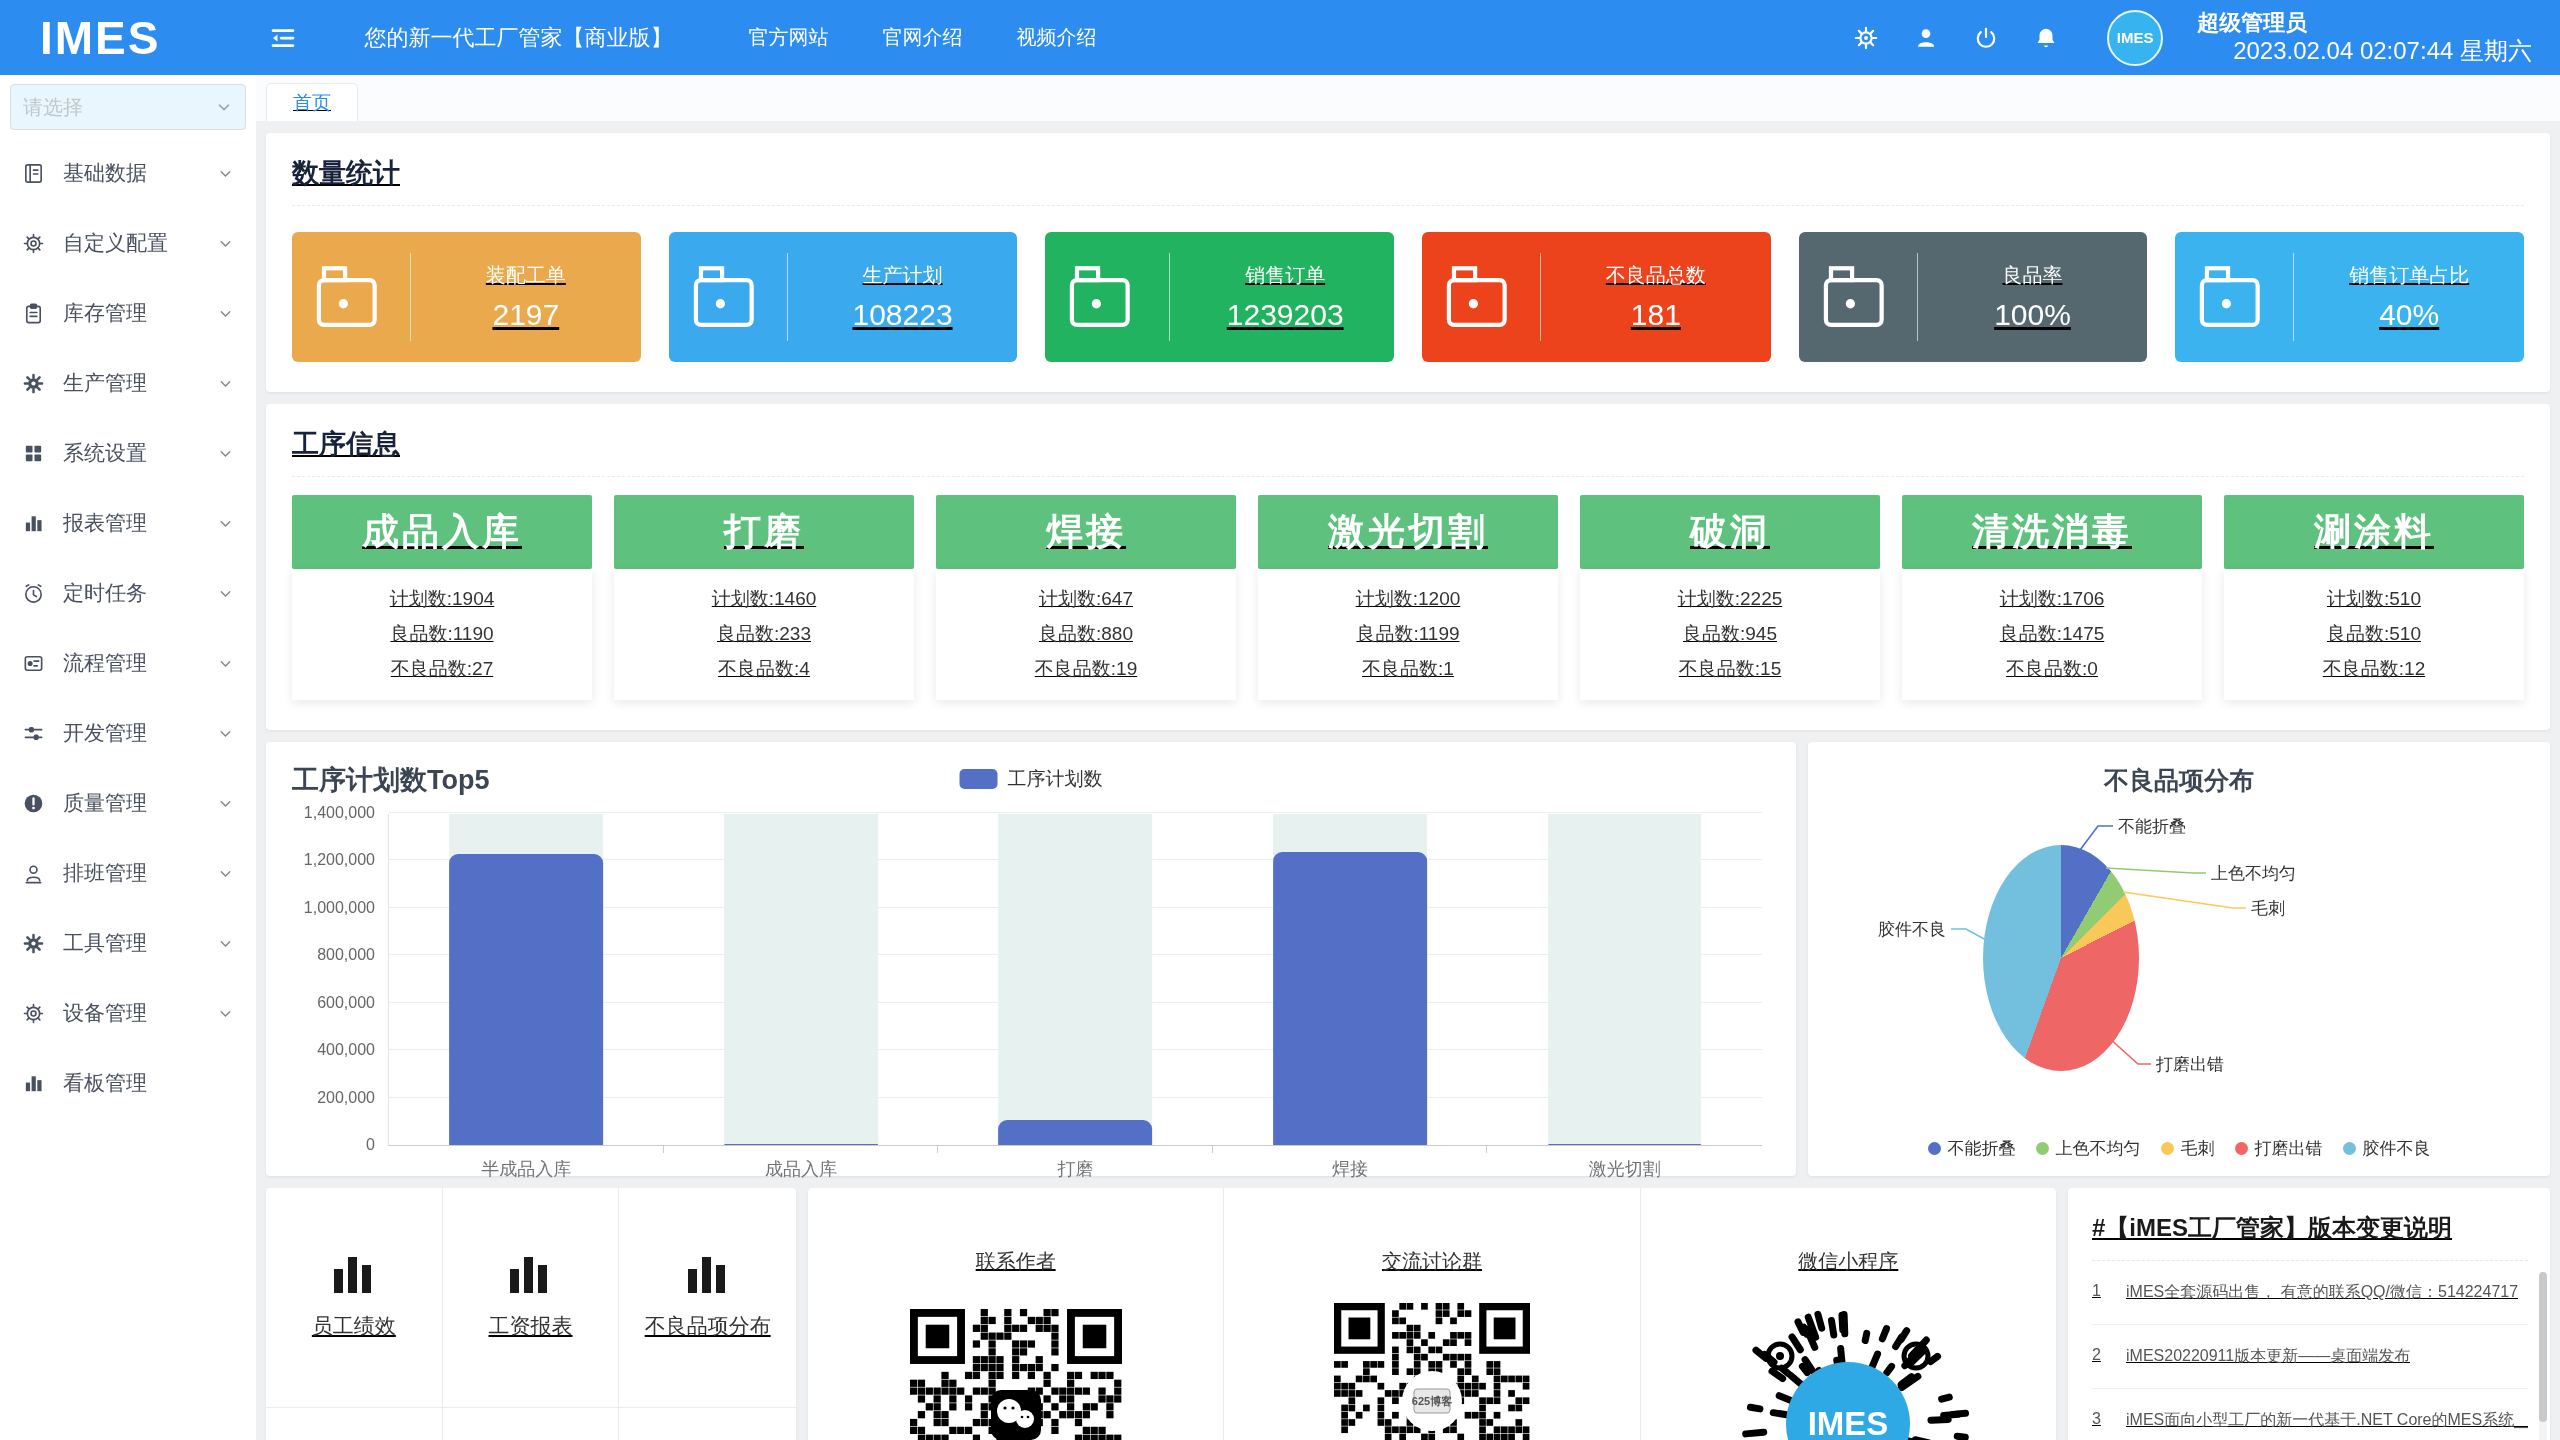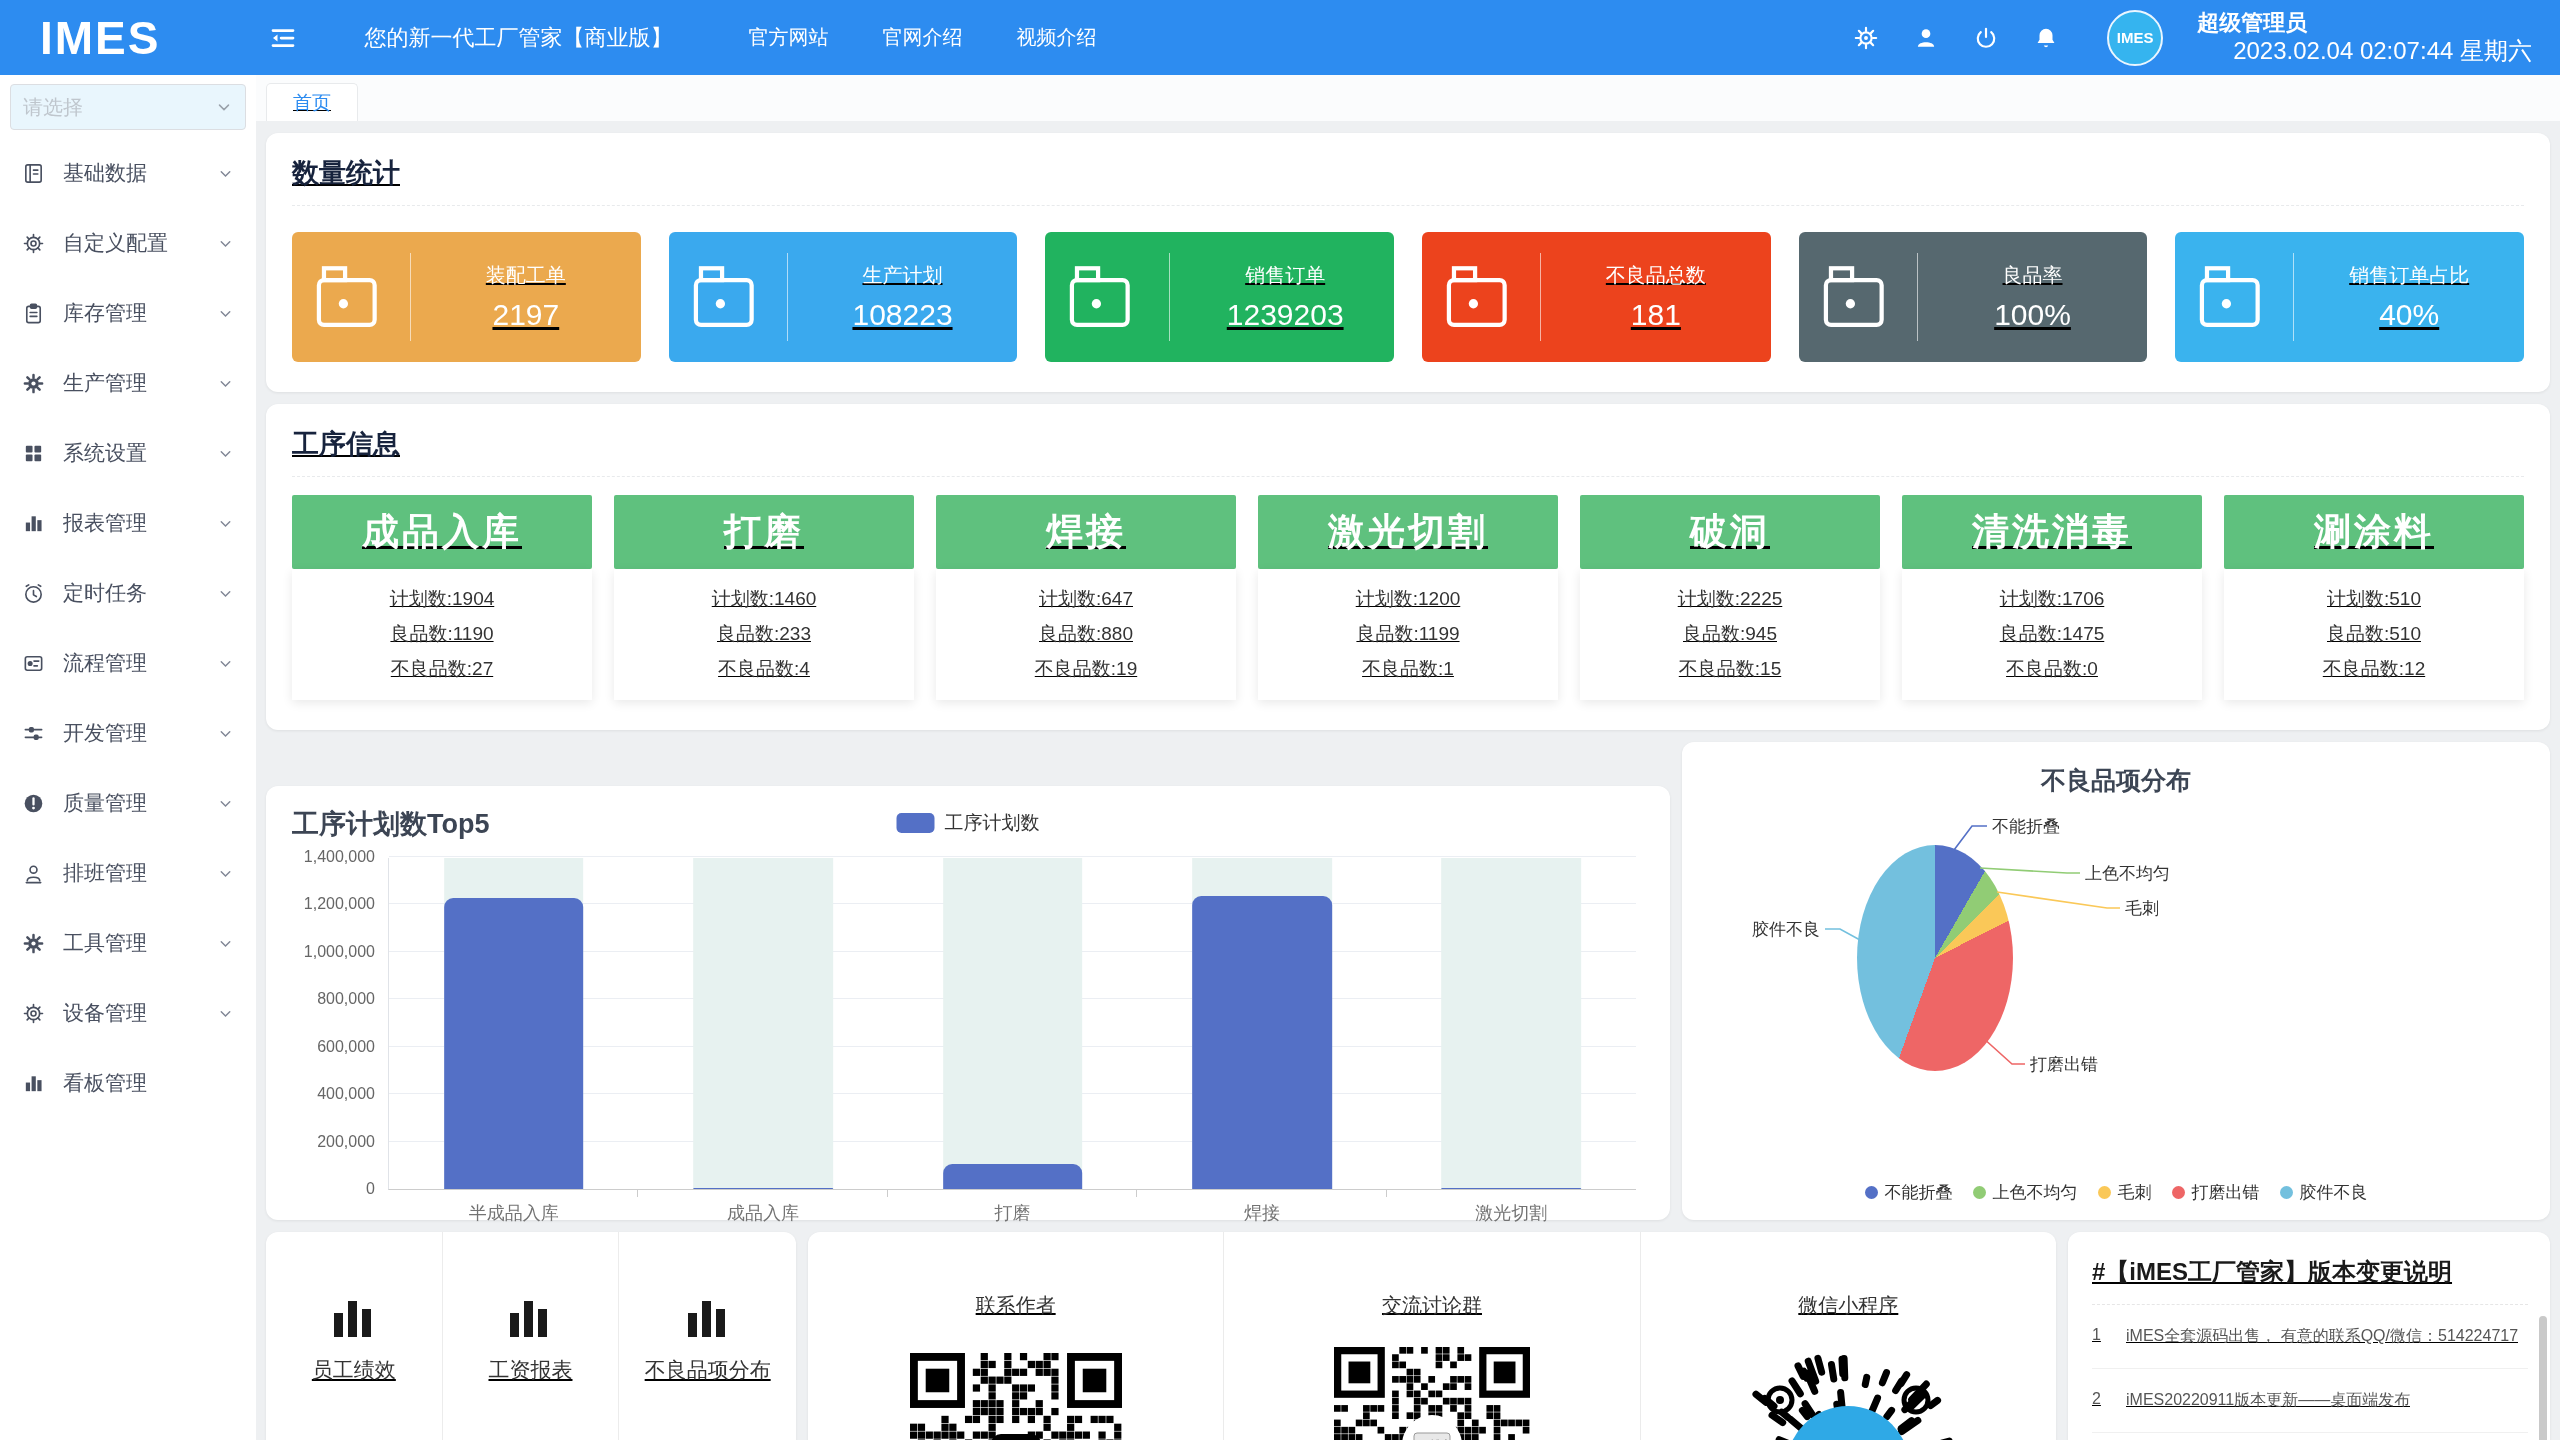--- a/index.html
+++ b/index.html
@@ -32,21 +32,21 @@
   .menu { padding-top:6px; }
   .menu-item { height:70px; display:flex; align-items:center; padding:0 22px; gap:18px; color:#495060; font-size:21px; cursor:pointer; }
   .mi-chev { margin-left:auto; color:#808695; }
 
   
   .main { flex:1; display:flex; flex-direction:column; min-width:0;text-decoration:underline; }
   .tabstrip { height:46px; background:#fbfcfd; display:flex; align-items:flex-end; padding-left:10px; }
   .tab { height:38px; padding:0 26px; background:#fff; border:1px solid #e8eaec; border-bottom:none;
     border-radius:5px 5px 0 0; color:#2d8cf0; font-size:19px; display:flex; align-items:center; cursor:pointer; }
   .content { flex:1; padding:12px 10px 0 10px; overflow:hidden; }
-  .card { background:#fff; border-radius:12px; box-shadow:0 1px 3px rgba(0,0,0,.07); }
+  .card { background:#fff; border-radius:4px; box-shadow:0 1px 3px rgba(0,0,0,.07); }
 
   .section-title { font-size:27px; font-weight:600; color:#17233d; }
   .dash-divider { border-top:1px dashed #e8eaec; margin-top:14px; }
 
   
   .stats-card { padding:22px 26px 30px 26px; margin-bottom:12px; }
   .stats-row { display:flex; gap:28px; margin-top:26px; }
   .stat-card { flex:1; height:130px; border-radius:6px; color:#fff; display:flex; align-items:center; cursor:pointer; }
   .stat-icon { width:118px; display:flex; justify-content:center; }
   .stat-sep { width:1px; height:88px; background:rgba(255,255,255,.6); }
@@ -58,21 +58,21 @@
   .process-card { padding:22px 26px 30px 26px; margin-bottom:12px; }
   .process-row { display:flex; gap:22px; margin-top:18px; }
   .proc-card { flex:1; }
   .proc-head { height:74px; color:#fff; font-size:37px; font-weight:900; letter-spacing:3px;
     display:flex; align-items:center; justify-content:center; border-radius:2px; }
   .proc-body { background:#fff; box-shadow:0 3px 10px rgba(0,0,0,.09); padding:12px 0 14px 0;
     text-align:center; font-size:19px; color:#333; line-height:35px; }
 
   
   .charts-row { display:flex; gap:12px; margin-bottom:12px; }
-  .bar-card { width:1404px; height:434px; position:relative; flex-shrink:0;margin-top:44px; }
+  .bar-card { width:1530px; height:434px; position:relative; flex-shrink:0; }
   .bar-title { position:absolute; left:26px; top:20px; font-size:27px; font-weight:700; color:#3c4554; }
   .bar-legend { position:absolute; top:24px; left:50%; transform:translateX(-50%); display:flex; align-items:center; gap:10px; }
   .legend-swatch { width:38px; height:20px; border-radius:5px; }
   .legend-text { font-size:19px; color:#333; }
   .plot { position:absolute; left:122px; right:34px; top:72px; bottom:30px; border-left:1px solid #e0e3e8; border-bottom:1px solid #ccc; }
   .gridline { position:absolute; left:0; right:0; height:1px; background:#ebeef3; }
   .ylabel { position:absolute; right:calc(100% + 14px); transform:translateY(50%); font-size:16px; color:#666; white-space:nowrap; }
   .cols { position:absolute; inset:0; display:flex; }
   .bcol { flex:1; position:relative; }
   .band { position:absolute; left:50%; transform:translateX(-50%); width:56%; top:0; bottom:0; }

